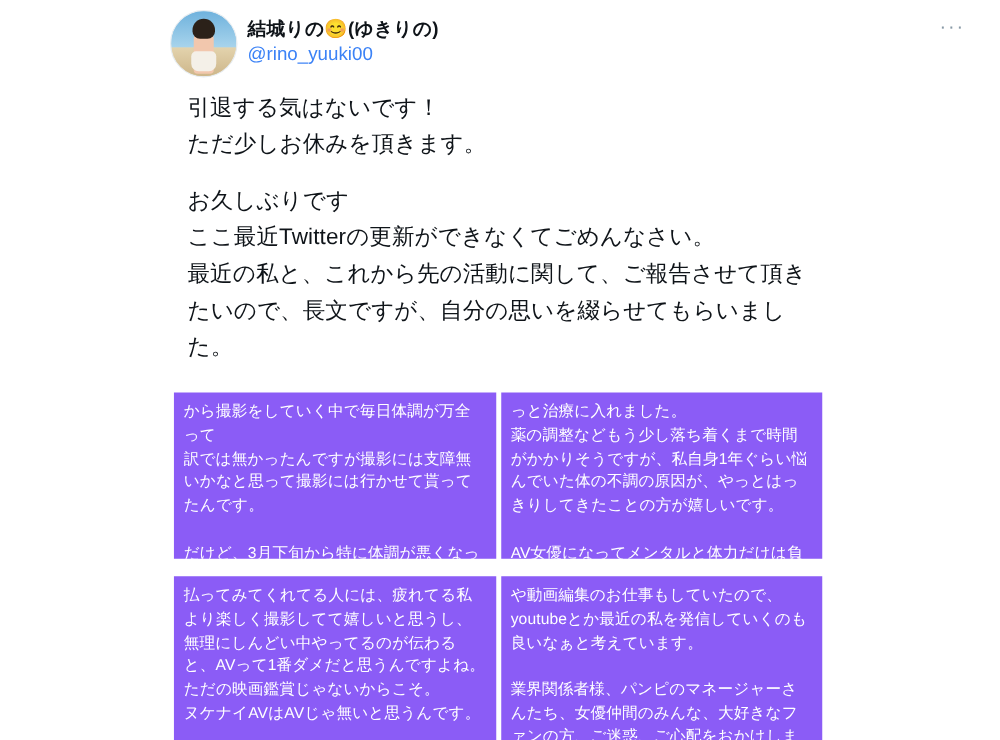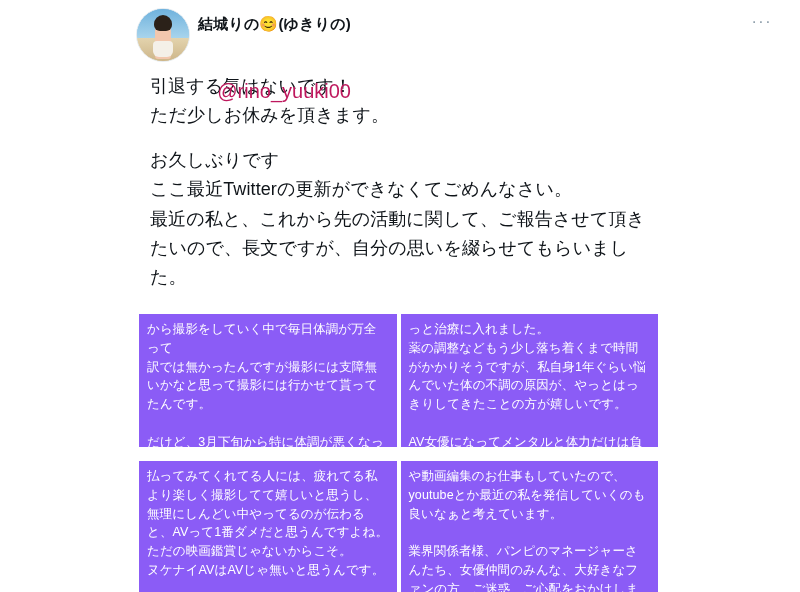--- a/index.html
+++ b/index.html
@@ -82,32 +82,30 @@
     background: #f4f0e8;
     border-radius: 4px 4px 6px 6px;
   }
   .names {
     display: flex;
     flex-direction: column;
     justify-content: center;
     margin-left: 68px;
     padding-top: 4px;
     line-height: 1.35;
-    gap: 44px;
   }
   .display-name {
     font-size: 15px;
     font-weight: bold;
     color: #0f1419;
     letter-spacing: 0.2px;
   }
   .handle {
-    font-size: 20px;
-    color: #be185d;
-    text-align: right;
+    font-size: 15px;
+    color: #3b82f6;
   }
   .more-btn {
     position: absolute;
     right: 28px;
     top: 14px;
     font-size: 16px;
     color: #8899a6;
     letter-spacing: 1.5px;
     line-height: 1;
     cursor: pointer;

